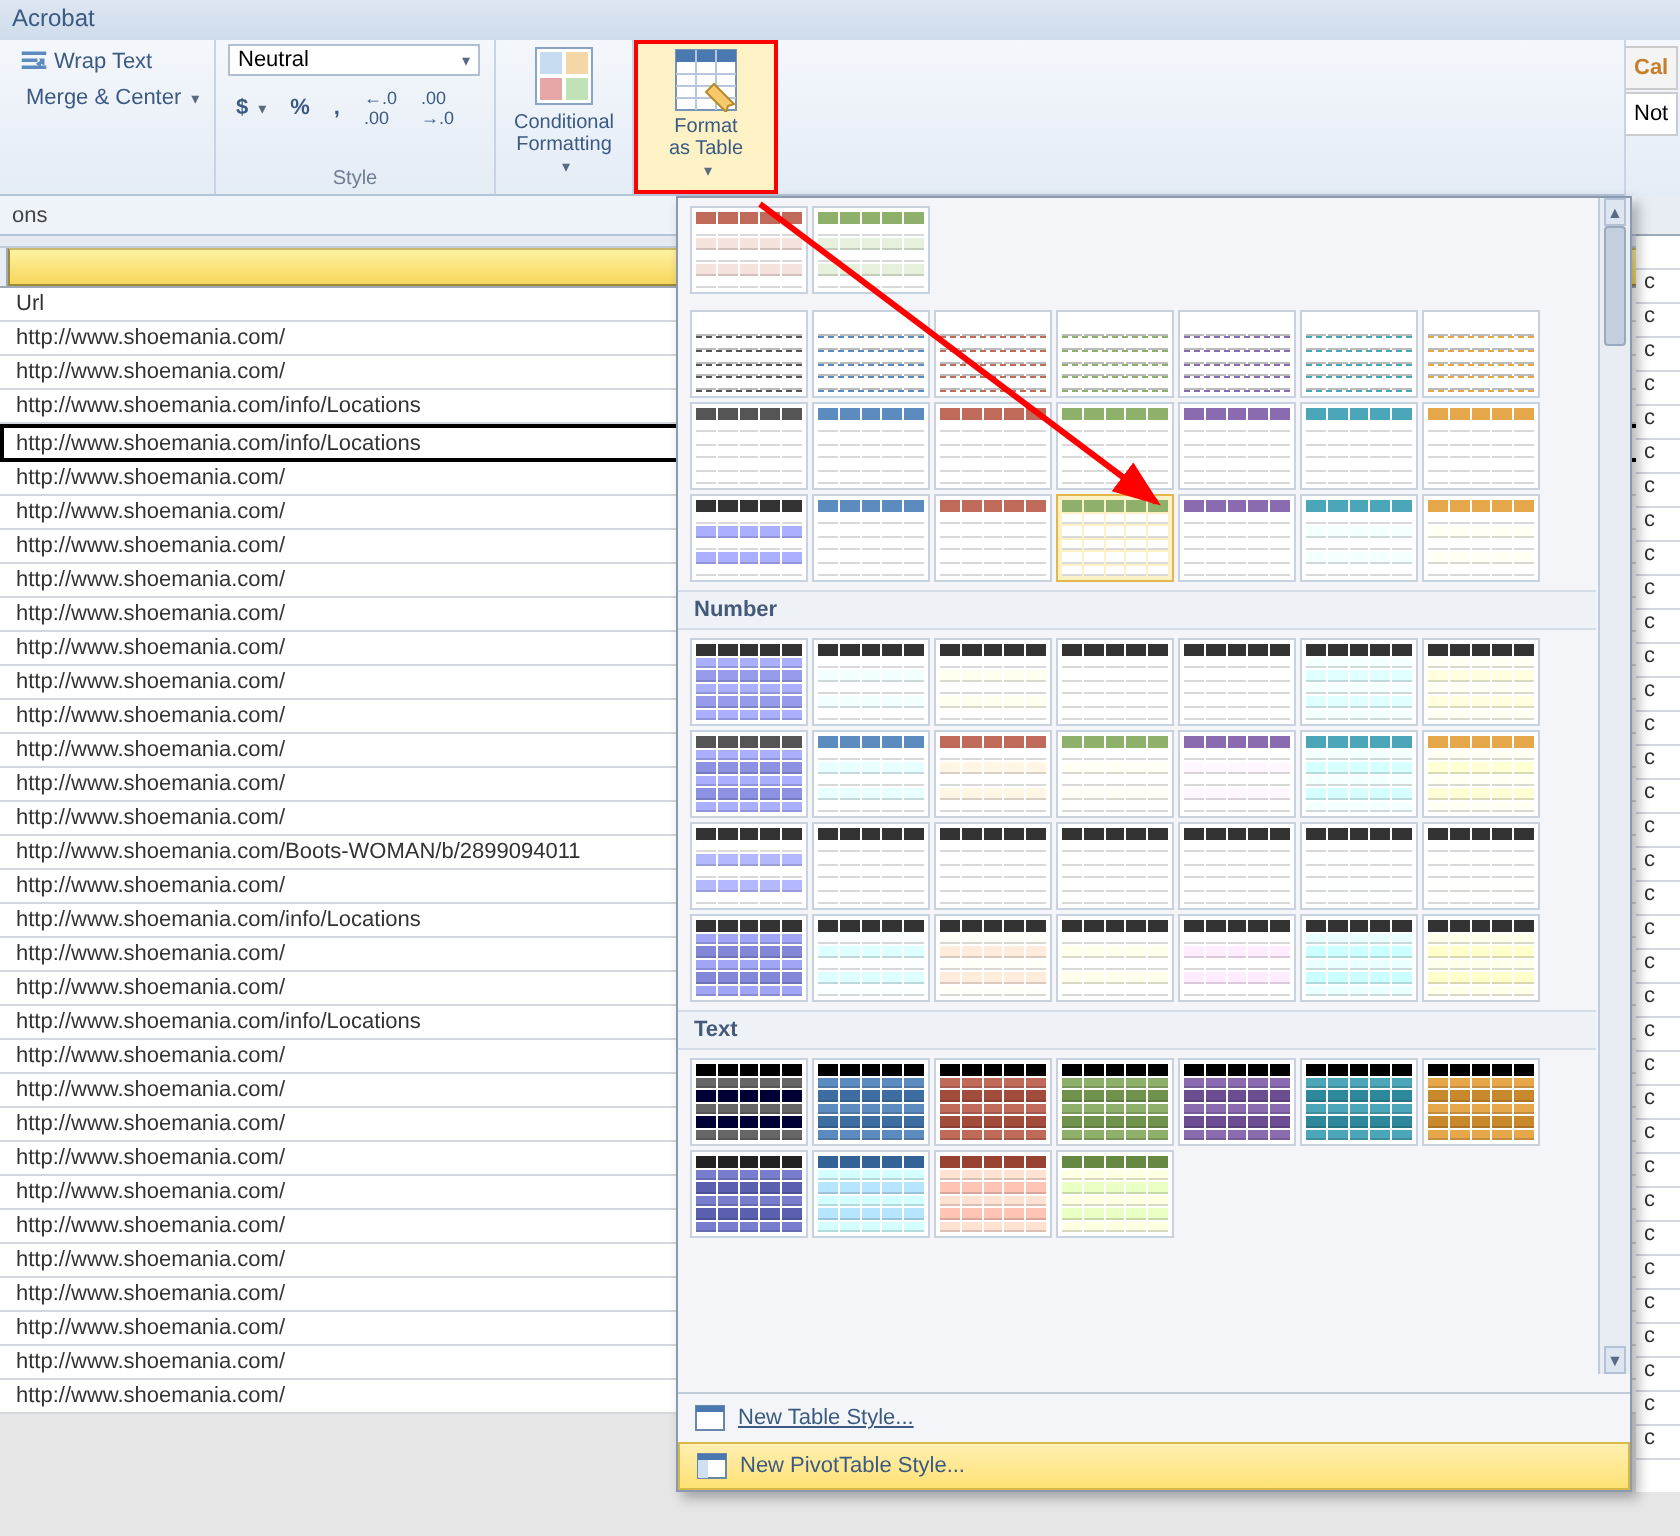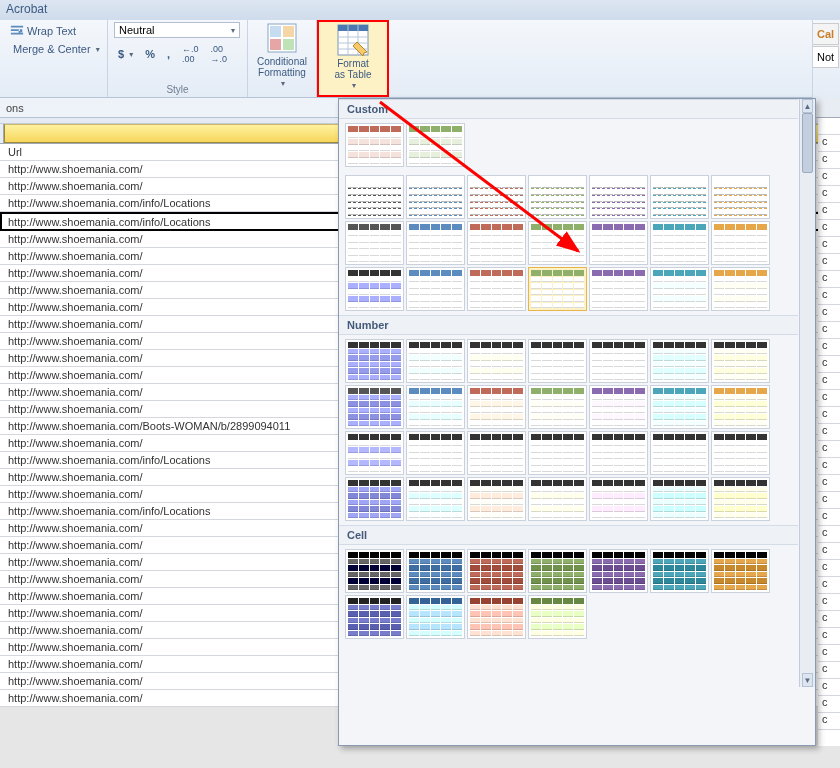--- a/index.html
+++ b/index.html
@@ -260,21 +260,20 @@
       <div class="rc">c</div>
       <div class="rc">c</div>
       <div class="rc">c</div>
       <div class="rc">c</div>
       <div class="rc">c</div>
     </div>
 </div>
 
 <div class="gallery">
   <div class="gal-body" id="galbody">
-      <div class="gal-sect-hdr">Custom</div>
       <div class="gal-grid">
         <div class="swatch">
           <div class="mini">
             <div class="r">
               <div class="c" style="background: rgb(192, 106, 90);"></div>
               <div class="c" style="background: rgb(192, 106, 90);"></div>
               <div class="c" style="background: rgb(192, 106, 90);"></div>
               <div class="c" style="background: rgb(192, 106, 90);"></div>
               <div class="c" style="background: rgb(192, 106, 90);"></div>
             </div>
@@ -2614,21 +2613,21 @@
             <div class="r">
               <div class="c" style="background: rgb(255, 255, 234); border-bottom: 1px solid rgba(0, 0, 0, 0.15);"></div>
               <div class="c" style="background: rgb(255, 255, 234); border-bottom: 1px solid rgba(0, 0, 0, 0.15);"></div>
               <div class="c" style="background: rgb(255, 255, 234); border-bottom: 1px solid rgba(0, 0, 0, 0.15);"></div>
               <div class="c" style="background: rgb(255, 255, 234); border-bottom: 1px solid rgba(0, 0, 0, 0.15);"></div>
               <div class="c" style="background: rgb(255, 255, 234); border-bottom: 1px solid rgba(0, 0, 0, 0.15);"></div>
             </div>
           </div>
         </div>
       </div>
-      <div class="gal-sect-hdr">Cell</div>
+      <div class="gal-sect-hdr">Text</div>
       <div class="gal-grid">
         <div class="swatch">
           <div class="mini">
             <div class="r">
               <div class="c" style="background: rgb(0, 0, 0);"></div>
               <div class="c" style="background: rgb(0, 0, 0);"></div>
               <div class="c" style="background: rgb(0, 0, 0);"></div>
               <div class="c" style="background: rgb(0, 0, 0);"></div>
               <div class="c" style="background: rgb(0, 0, 0);"></div>
             </div>
@@ -3124,20 +3123,41 @@
               <div class="c" style="background: rgb(255, 255, 226); border-bottom: 1px solid rgba(0, 0, 0, 0.15);"></div>
               <div class="c" style="background: rgb(255, 255, 226); border-bottom: 1px solid rgba(0, 0, 0, 0.15);"></div>
               <div class="c" style="background: rgb(255, 255, 226); border-bottom: 1px solid rgba(0, 0, 0, 0.15);"></div>
               <div class="c" style="background: rgb(255, 255, 226); border-bottom: 1px solid rgba(0, 0, 0, 0.15);"></div>
               <div class="c" style="background: rgb(255, 255, 226); border-bottom: 1px solid rgba(0, 0, 0, 0.15);"></div>
             </div>
           </div>
         </div>
       </div>
     </div>
+  <div class="gal-foot">
+    <div class="foot-item">
+      <span class="foot-ic">
+        <svg viewBox="0 0 16 16">
+            <rect x="1" y="2" width="14" height="12" fill="#fff" stroke="#6a86a8"></rect>
+            <rect x="1" y="2" width="14" height="3" fill="#4a78b0"></rect>
+          </svg>
+      </span>
+      <span style="text-decoration:underline">New Table Style...</span>
+    </div>
+    <div class="foot-item hl">
+      <span class="foot-ic">
+        <svg viewBox="0 0 16 16">
+            <rect x="1" y="2" width="14" height="12" fill="#fff" stroke="#6a86a8"></rect>
+            <rect x="1" y="2" width="5" height="12" fill="#cfe0f2"></rect>
+            <rect x="1" y="2" width="14" height="3" fill="#4a78b0"></rect>
+          </svg>
+      </span>
+      <span>New PivotTable Style...</span>
+    </div>
+  </div>
   <div class="gal-scroll">
     <div class="arr" style="position:absolute;top:0;left:1px;right:1px">▲</div>
     <div class="thumb"></div>
     <div class="arr" style="position:absolute;bottom:0;left:1px;right:1px">▼</div>
   </div>
 </div>
 
 <svg class="arrow-annot" width="260" height="180">
   <defs>
       <marker id="ah" markerWidth="10" markerHeight="10" refX="7" refY="3" orient="auto">

